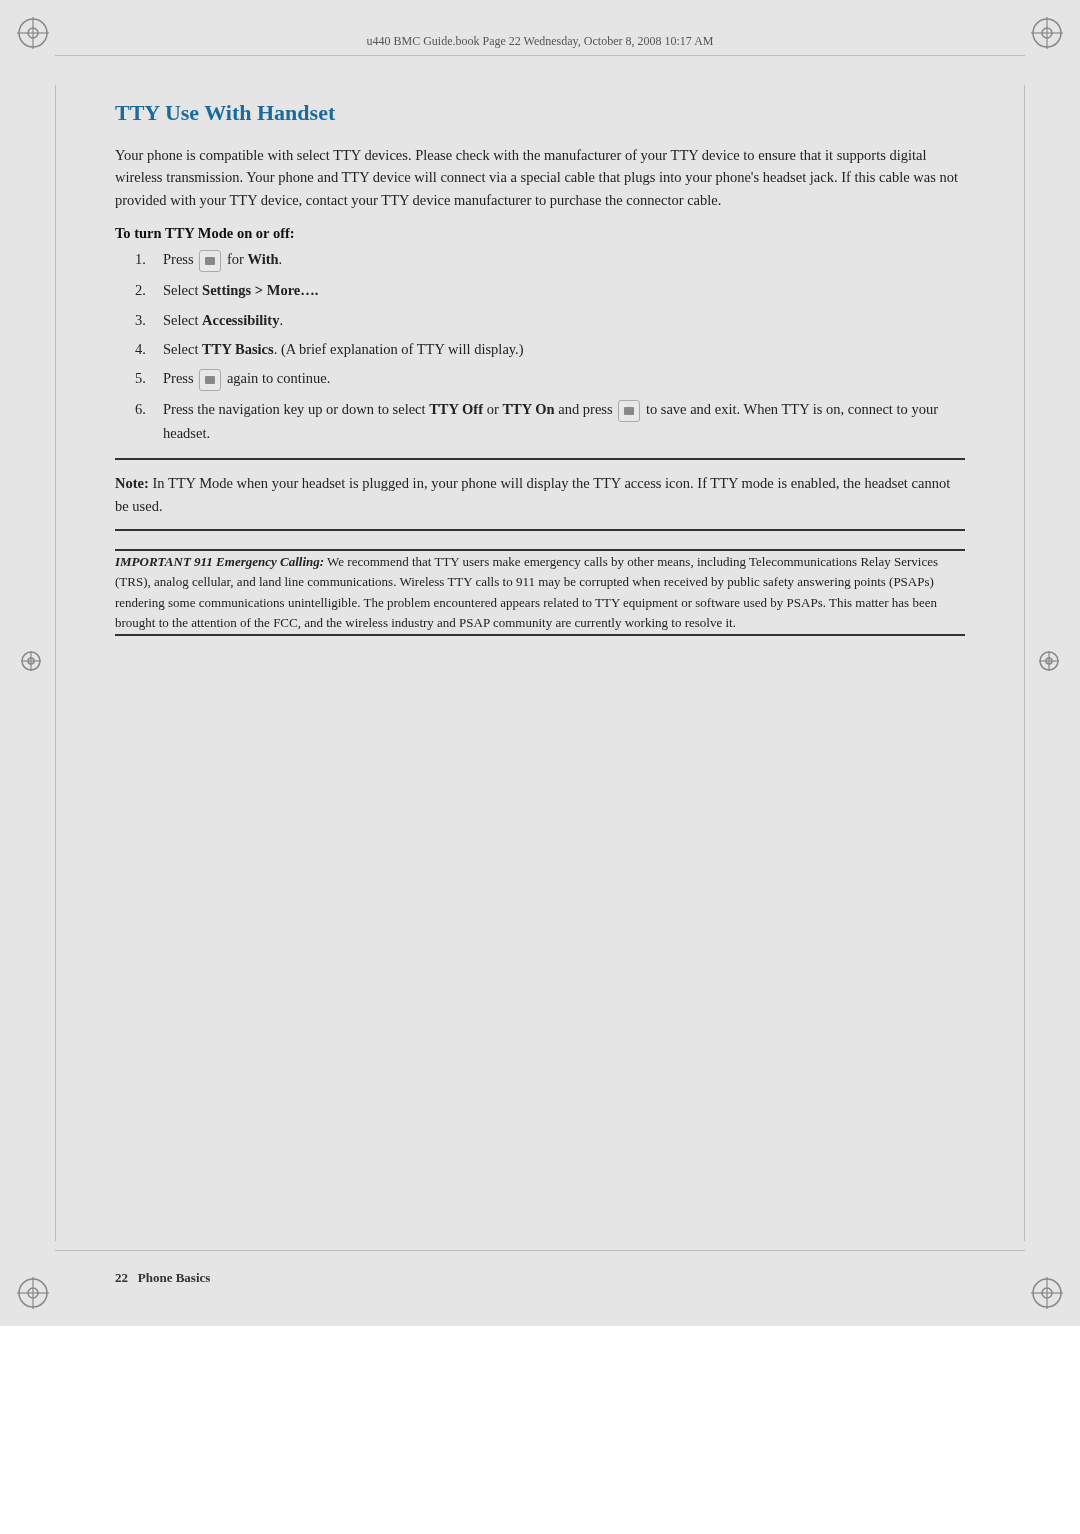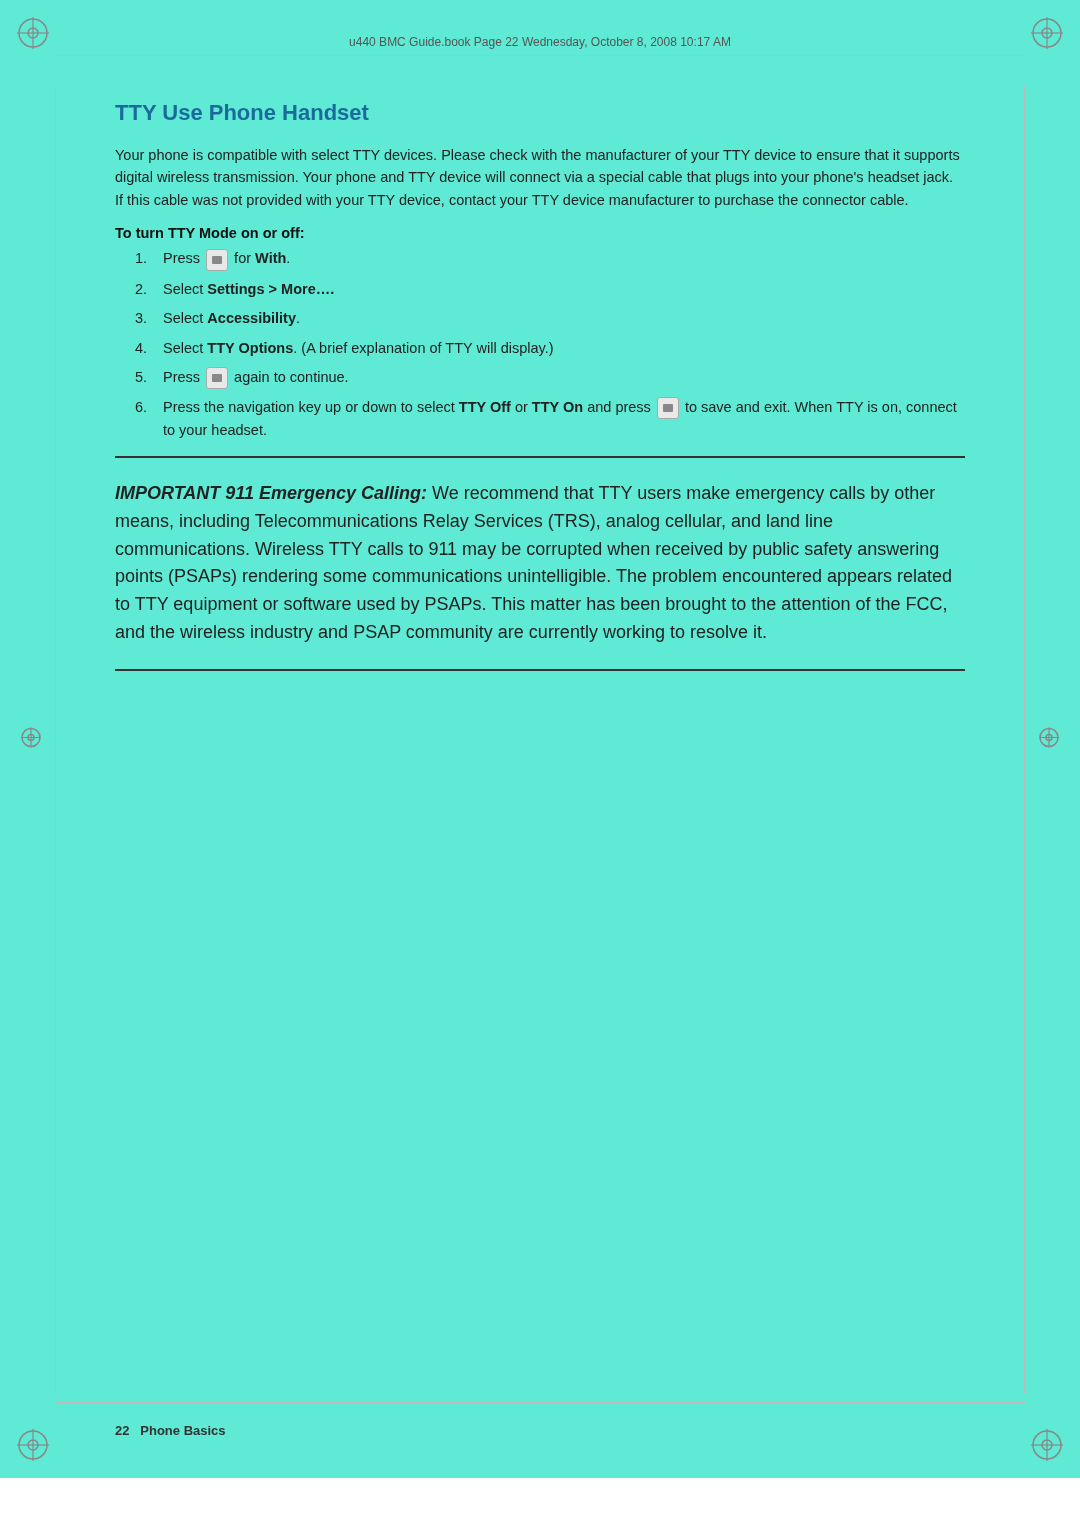--- a/index.html
+++ b/index.html
@@ -10,23 +10,24 @@
       background: #ffffff;
       font-family: Arial, Helvetica, sans-serif;
       font-size: 15px;
       color: #1a1a1a;
       position: relative;
       overflow: hidden;
     }
 
     .page {
       width: 1080px;
-      height: 1478px;
+      height: 1326px;
       position: relative;
-      background: #5eead4;
+      background: #e5e5e5;
+      font-family: Liberation Serif, serif;
     }
 
     .header-text {
       font-size: 12px;
       color: #555;
       text-align: center;
       white-space: nowrap;
       margin-bottom: 4px;
     }
 
@@ -160,23 +161,23 @@
       margin-bottom: 18px;
       font-size: 14.5px;
       line-height: 1.55;
       color: #222;
     }
 
     
     .important-box {
       border-top: 2px solid #333;
       border-bottom: 2px solid #333;
-      padding: 22px 0;
+      padding: 1px 0;
       margin-bottom: 18px;
-      font-size: 18px;
+      font-size: 13px;
       line-height: 1.55;
       color: #222;
     }
 
     
     .footer {
       position: absolute;
       bottom: 40px;
       left: 115px;
       right: 115px;
@@ -289,21 +290,21 @@
       <line x1="1" y1="11" x2="21" y2="11" class="regmark-cross"></line>
     </svg>
   </div>
 
   <div class="left-vline"></div>
 
   <div class="right-vline"></div>
 
   <div class="content">
 
-    <h1 class="page-title">TTY Use Phone Handset</h1>
+    <h1 class="page-title">TTY Use With Handset</h1>
 
 
     <p class="body-para">Your phone is compatible with select TTY devices. Please check with the manufacturer of your TTY device to ensure that it supports digital wireless transmission. Your phone and TTY device will connect via a special cable that plugs into your phone's headset jack. If this cable was not provided with your TTY device, contact your TTY device manufacturer to purchase the connector cable.</p>
 
     <p class="section-heading">To turn TTY Mode on or off:</p>
 
     <ol class="steps-list">
 
       <li>
         <span class="step-num">1.</span>
@@ -322,39 +323,43 @@
       <li>
         <span class="step-num">3.</span>
         <span class="step-text">
           Select <b>Accessibility</b>.
         </span>
       </li>
 
       <li>
         <span class="step-num">4.</span>
         <span class="step-text">
-          Select <b>TTY Options</b>. (A brief explanation of TTY will display.)
+          Select <b>TTY Basics</b>. (A brief explanation of TTY will display.)
         </span>
       </li>
 
       <li>
         <span class="step-num">5.</span>
         <span class="step-text">
           Press <span class="btn-icon"></span> again to continue.
         </span>
       </li>
 
       <li>
         <span class="step-num">6.</span>
         <span class="step-text">
           Press the navigation key up or down to select <b>TTY Off</b> or <b>TTY On</b> and press <span class="btn-icon"></span> to save and exit. When TTY is on, connect to your headset.
         </span>
       </li>
     </ol>
 
+    <div class="note-box">
+      <span><b>Note:</b></span>
+      <span> In TTY Mode when your headset is plugged in, your phone will display the TTY access icon. If TTY mode is enabled, the headset cannot be used.</span>
+    </div>
 
     <div class="important-box">
       <span><b><i>IMPORTANT 911 Emergency Calling:</i></b></span>
       <span> We recommend that TTY users make emergency calls by other means, including Telecommunications Relay Services (TRS), analog cellular, and land line communications. Wireless TTY calls to 911 may be corrupted when received by public safety answering points (PSAPs) rendering some communications unintelligible. The problem encountered appears related to TTY equipment or software used by PSAPs. This matter has been brought to the attention of the FCC, and the wireless industry and PSAP community are currently working to resolve it.</span>
     </div>
 
   </div>
 
   <div class="footer-line"></div>
 

